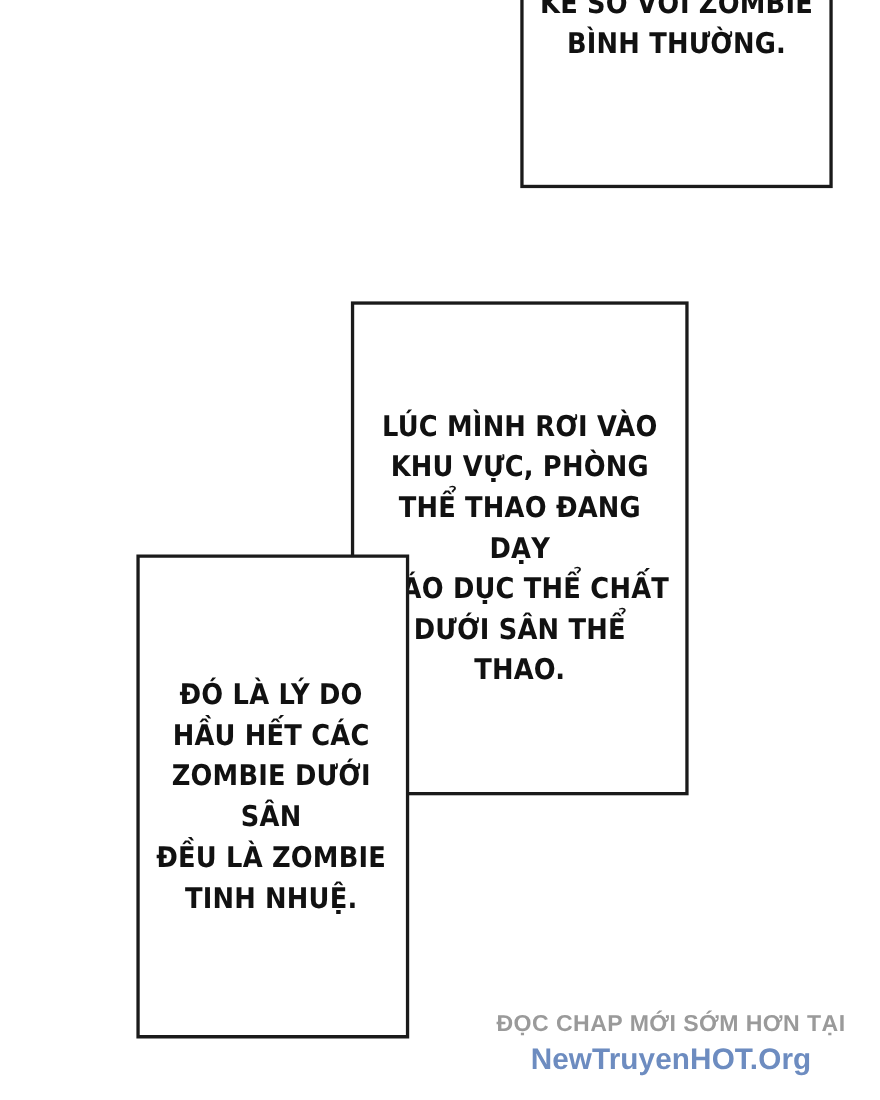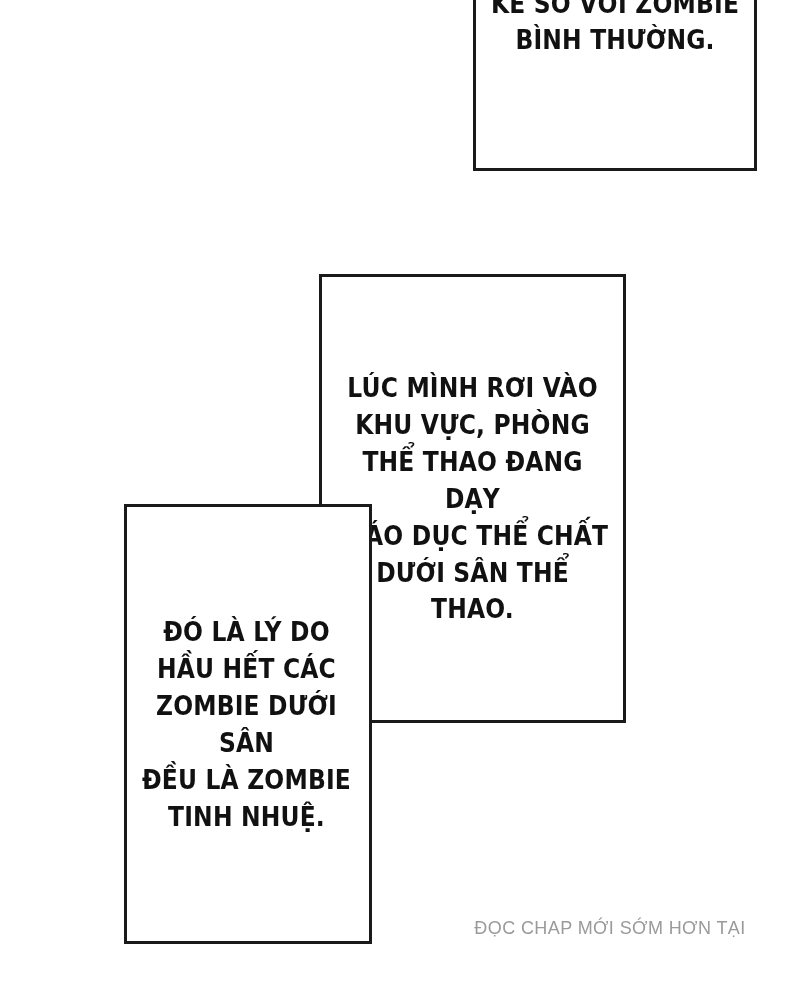--- a/index.html
+++ b/index.html
@@ -103,22 +103,22 @@
     position: absolute;
     left: 430px;
     top: 915px;
     width: 360px;
     text-align: center;
     font-family: "Liberation Sans", sans-serif;
   }
   .watermark-line1 {
     display: block;
     color: #9a9a9a;
-    font-size: 18px;
-    font-weight: 400;
+    font-size: 21px;
+    font-weight: 700;
     letter-spacing: 0.4px;
     line-height: 1.5;
   }
   .watermark-line2 {
     display: block;
     color: #6d8cc0;
     font-size: 27px;
     font-weight: 700;
     letter-spacing: 0.1px;
     line-height: 1.25;
@@ -144,15 +144,16 @@
     <path d="M 7.5 7.5 L 252.5 7.5 L 252.5 444.5 L 7.5 444.5 Z"></path>
   </svg>
   <div class="balloon-text text-low">ĐÓ LÀ LÝ DO
 HẦU HẾT CÁC
 ZOMBIE DƯỚI SÂN
 ĐỀU LÀ ZOMBIE
 TINH NHUỆ.</div>
 
   <div class="watermark">
     <span class="watermark-line1">ĐỌC CHAP MỚI SỚM HƠN TẠI</span>
+    <span class="watermark-line2">NewTruyenHOT.Org</span>
   </div>
 
 </div>
 
 </body></html>

